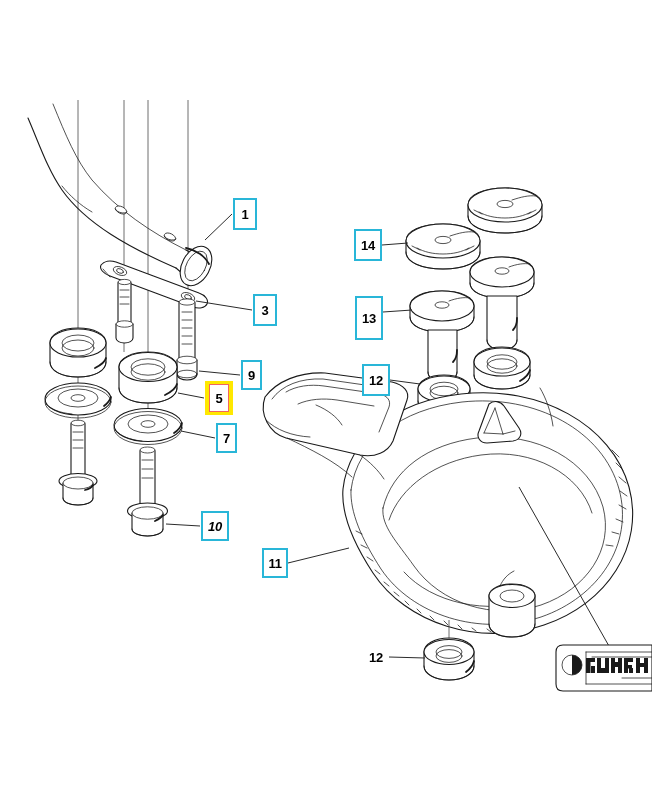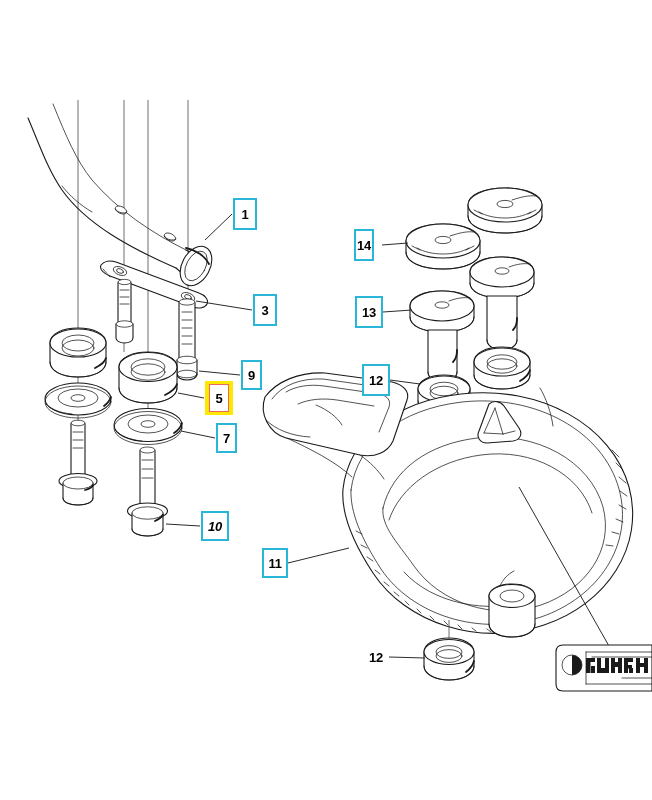--- a/index.html
+++ b/index.html
@@ -405,21 +405,21 @@
   <div class="callout highlight" style="left:205px; top:381px; width:28px; height:34px;">
     <span class="hl-inner">5</span>
   </div>
 
   <div class="callout" style="left:216px; top:423px; width:21px; height:30px;">7</div>
 
   <div class="callout" style="left:201px; top:511px; width:28px; height:30px;font-style:italic;">10</div>
 
   <div class="callout" style="left:262px; top:548px; width:26px; height:30px;">11</div>
 
-  <div class="callout" style="left:354px; top:229px; width:20px; height:32px;">14</div>
-
-  <div class="callout" style="left:355px; top:296px; width:28px; height:32px;text-align:center;">13</div>
+  <div class="callout" style="left:354px; top:229px; width:28px; height:32px;">14</div>
+
+  <div class="callout" style="left:355px; top:296px; width:28px; height:44px;text-align:center;">13</div>
 
   <div class="callout" style="left:362px; top:364px; width:28px; height:32px;">12</div>
 
   <div class="callout plain" style="left:363px; top:646px; width:26px; height:22px;">12</div>
 
 </div>
 
 </body></html>

